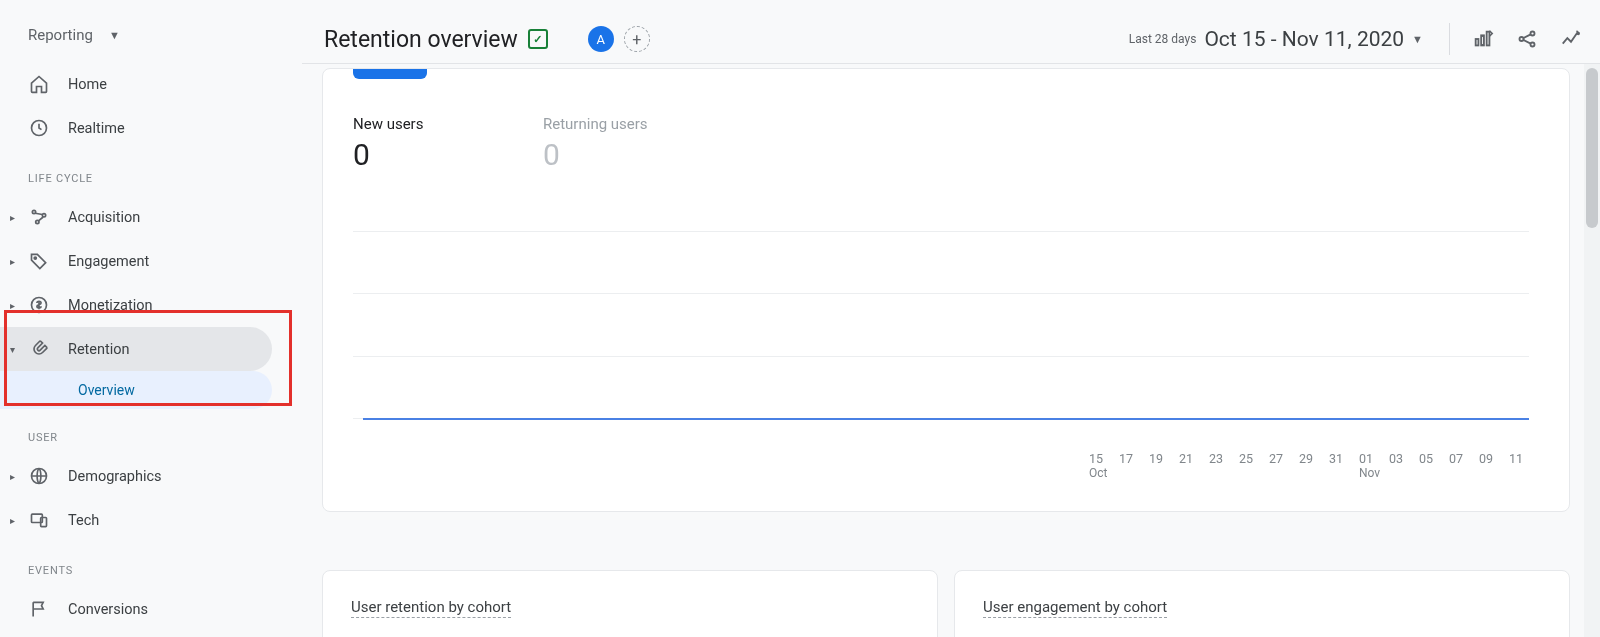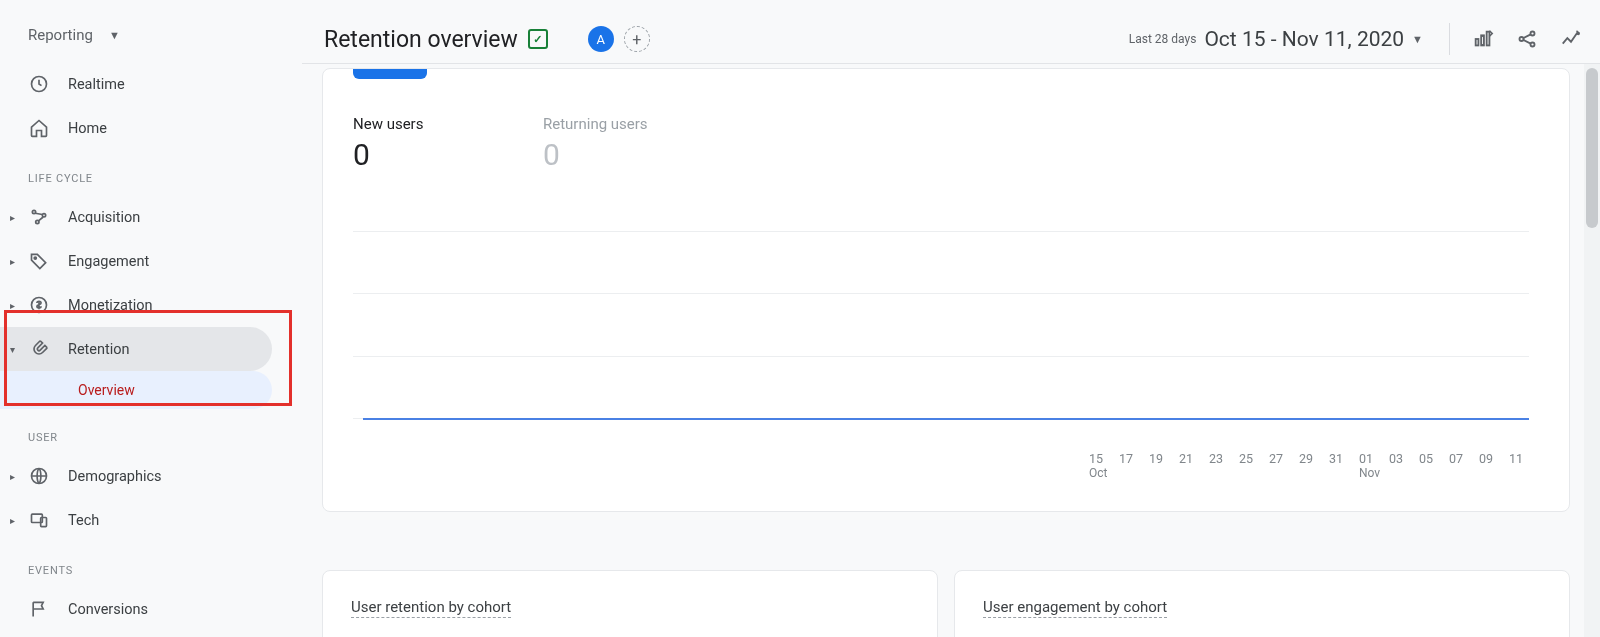--- a/index.html
+++ b/index.html
@@ -50,21 +50,21 @@
     color: #5f6368;
   }
   .nav-item.active-parent {
     background: #e4e6e9;
   }
   .nav-sub {
     display: flex; align-items: center;
     height: 38px;
     padding-left: 78px;
     font-size: 14px;
-    color: #b91c1c;
+    color: #0369a1;
     background: #e8f0fe;
     border-radius: 0 22px 22px 0;
     margin-right: 28px;
     cursor: pointer;
   }
   .section-label {
     padding: 22px 0 10px 28px;
     font-size: 11px;
     letter-spacing: 0.8px;
     color: #80868b;
@@ -219,34 +219,34 @@
 
 <nav class="sidebar">
   <div class="reporting-dropdown">
     <span>Reporting</span>
     <span class="chev">▼</span>
   </div>
 
   <div class="nav-item">
     <span class="icon">
       <svg width="20" height="20" viewBox="0 0 24 24" fill="none" stroke="currentColor" stroke-width="2">
+          <path d="M3 11l9-8 9 8v10a1 1 0 0 1-1 1h-5v-7h-6v7H4a1 1 0 0 1-1-1z"></path>
+        </svg>
+    </span>
+    <span>Home</span>
+  </div>
+
+  <div class="nav-item">
+    <span class="icon">
+      <svg width="20" height="20" viewBox="0 0 24 24" fill="none" stroke="currentColor" stroke-width="2">
           <circle cx="12" cy="12" r="9"></circle>
           <path d="M12 7v5l3 2"></path>
         </svg>
     </span>
     <span>Realtime</span>
-  </div>
-
-  <div class="nav-item">
-    <span class="icon">
-      <svg width="20" height="20" viewBox="0 0 24 24" fill="none" stroke="currentColor" stroke-width="2">
-          <path d="M3 11l9-8 9 8v10a1 1 0 0 1-1 1h-5v-7h-6v7H4a1 1 0 0 1-1-1z"></path>
-        </svg>
-    </span>
-    <span>Home</span>
   </div>
 
   <div class="section-label">LIFE CYCLE</div>
 
   <div class="nav-item">
     <span class="chev-left">▸</span>
     <span class="icon">
       <svg width="20" height="20" viewBox="0 0 24 24" fill="none" stroke="currentColor" stroke-width="2">
           <circle cx="6" cy="6" r="2"></circle>
           <circle cx="18" cy="10" r="2"></circle>

